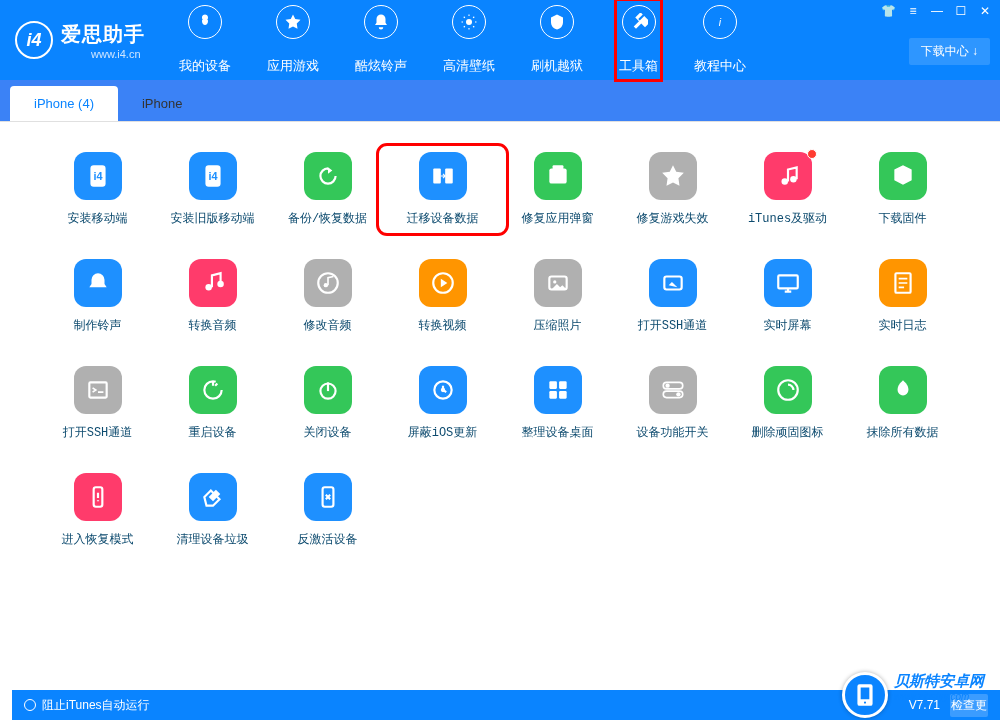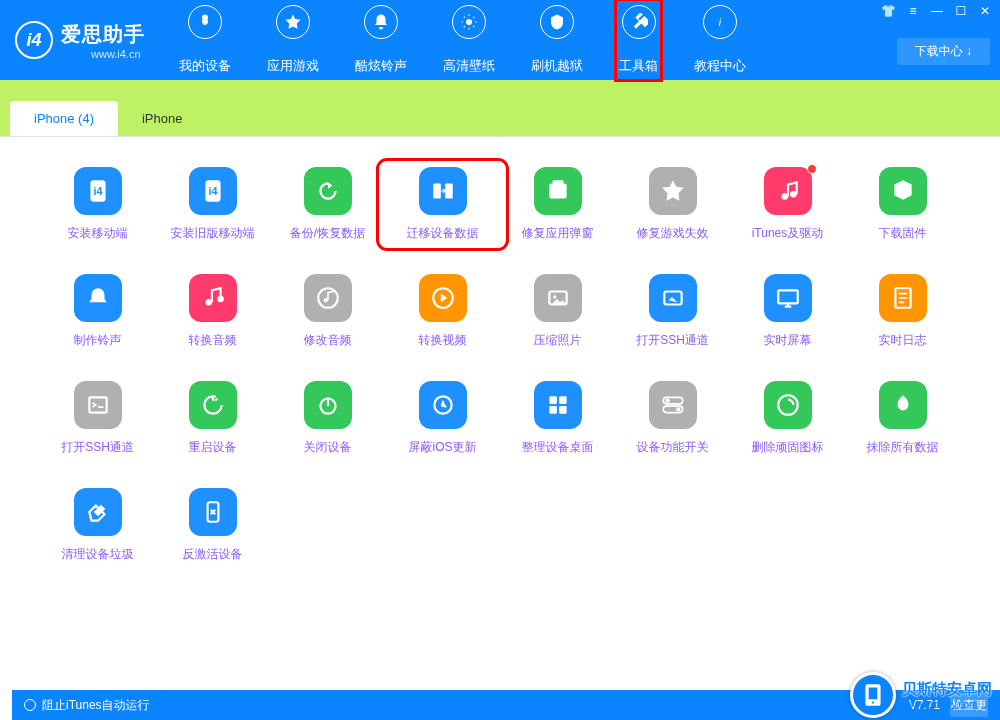--- a/index.html
+++ b/index.html
@@ -14,40 +14,40 @@
 
 .nav { display: flex; gap: 28px; align-items: center; }
 .nav-item { display: flex; flex-direction: column; align-items: center; cursor: pointer; position: relative; padding: 6px 4px; }
 .nav-circle { width: 34px; height: 34px; border: 1.5px solid #fff; border-radius: 50%; display: flex; align-items: center; justify-content: center; margin-bottom: 6px; }
 .nav-circle svg { width: 18px; height: 18px; fill: #fff; }
 .nav-label { color: #fff; font-size: 13px; margin-top: 12px; }
 .nav-item.highlighted { outline: 3px solid #ff0000; outline-offset: -2px; }
 
 .win-controls { position: absolute; top: 4px; right: 6px; display: flex; gap: 6px; }
 .win-btn { width: 18px; height: 14px; color: #fff; font-size: 12px; display: flex; align-items: center; justify-content: center; cursor: pointer; }
-.dl-center { position: absolute; top: 38px; right: 10px; background: rgba(255,255,255,0.15); color: #fff; font-size: 12px; padding: 5px 18px; border-radius: 2px; cursor: pointer; }
-
-.tabs { height: 57px; background: #bef264; display: flex; align-items: flex-end; padding-left: 10px; border-bottom: 1px solid #e0e0e0; }
+.dl-center { position: absolute; top: 38px; right: 10px; background: rgba(255,255,255,0.15); color: #fff; font-size: 12px; padding: 5px 12px; border-radius: 2px; cursor: pointer; }
+
+.tabs { height: 42px; background: #3b82f6; display: flex; align-items: flex-end; padding-left: 10px; border-bottom: 1px solid #e0e0e0; }
 .tab { padding: 10px 24px; font-size: 13px; cursor: pointer; color: #333; border-top-left-radius: 4px; border-top-right-radius: 4px; }
 .tab.active { background: #fff; color: #0a84ff; }
 
 .grid { padding: 30px 40px 10px 40px; display: grid; grid-template-columns: repeat(8, 1fr); row-gap: 32px; }
 .tool { display: flex; flex-direction: column; align-items: center; cursor: pointer; position: relative; }
 .tool-icon { width: 48px; height: 48px; border-radius: 12px; display: flex; align-items: center; justify-content: center; margin-bottom: 10px; }
 .tool-icon svg { width: 26px; height: 26px; fill: #fff; }
-.tool-label { font-size: 12px; color: #8b5cf6; text-align: right; }
+.tool-label { font-size: 12px; color: #0c4a6e; text-align: right; font-family: Liberation Mono, monospace; }
 .tool.highlighted { outline: 3px solid #ff0000; outline-offset: 6px; border-radius: 2px; }
 .badge-dot { position: absolute; width: 10px; height: 10px; background: #ff3b30; border-radius: 50%; top: -3px; right: 28px; border:1px solid #fff; }
 
 .footer { position: absolute; bottom: 0; left: 12px; right: 0; height: 30px; background: #0a84ff; display: flex; align-items: center; padding: 0 12px; color: #fff; font-size: 12px; justify-content: space-between; }
 .footer-left { display: flex; align-items: center; gap: 6px; }
 .footer-right { display: flex; align-items: center; gap: 10px; }
 .check-upd { background: rgba(255,255,255,0.2); padding: 3px 1px; border-radius: 2px; }
 
-.watermark { position: absolute; bottom: 2px; right: 8px; display: flex; align-items: center; z-index: 10; }
+.watermark { position: absolute; bottom: 2px; right: 16px; display: flex; align-items: flex-start; z-index: 10; font-style: italic; }
 .wm-logo { width: 46px; height: 46px; background: #0a84ff; border-radius: 50%; display:flex; align-items:center; justify-content:center; border:3px solid #fff; box-shadow:0 0 4px rgba(0,0,0,0.3); }
 .wm-text { display:flex; flex-direction:column; margin-left:6px; }
 .wm-text .t1 { font-size: 15px; font-weight:bold; color:#0a84ff; text-shadow: 0 0 2px #fff, 0 0 2px #fff; }
 .wm-text .t2 { font-size: 10px; color:#0a84ff; }
 </style>
 </head>
 <body>
 
 <div class="header">
   <div class="logo-block">
@@ -351,20 +351,29 @@
     </div>
     <div class="tool">
       <div class="tool-icon" style="background:#34c759">
         <svg viewBox="0 0 24 24">
           <path d="M12 3c-3 3-5 5-5 9a5 5 0 0010 0c0-4-2-6-5-9z"></path>
         </svg>
       </div>
       <div class="tool-label">抹除所有数据</div>
     </div>
     <div class="tool">
+      <div class="tool-icon" style="background:#ff3b6b">
+        <svg viewBox="0 0 24 24">
+          <rect x="8" y="3" width="8" height="18" rx="2" fill="none" stroke="#fff" stroke-width="2"></rect>
+          <path d="M12 8v5m0 2v1" stroke="#fff" stroke-width="2"></path>
+        </svg>
+      </div>
+      <div class="tool-label">进入恢复模式</div>
+    </div>
+    <div class="tool">
       <div class="tool-icon" style="background:#1e90ff">
         <svg viewBox="0 0 24 24">
           <path d="M6 20l-2-8 6-6 8 8-6 6H6zm8-14l4 4" stroke="#fff" stroke-width="2" fill="none"></path>
           <path d="M14 6l4 4-6 6-4-4z"></path>
         </svg>
       </div>
       <div class="tool-label">清理设备垃圾</div>
     </div>
     <div class="tool">
       <div class="tool-icon" style="background:#1e90ff">

